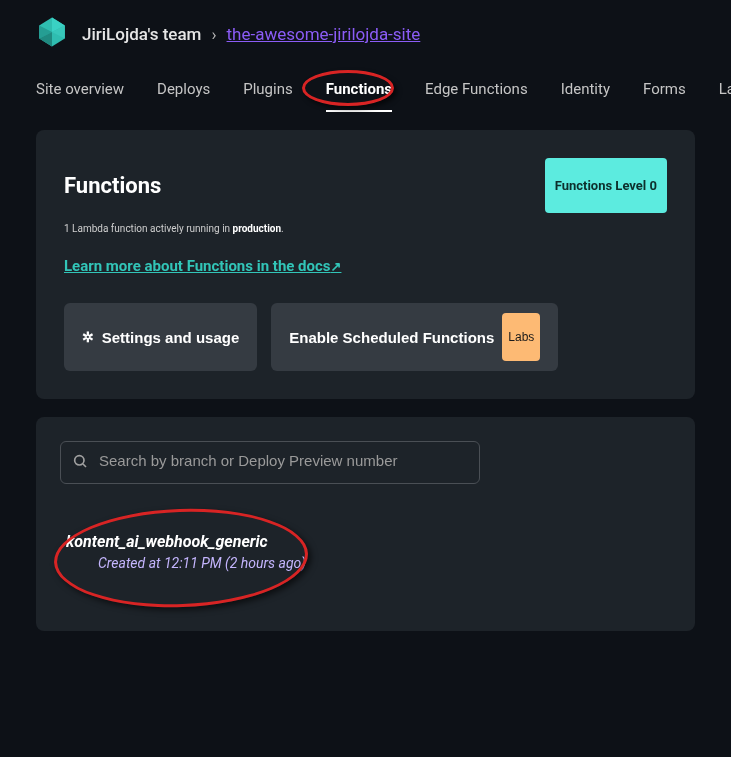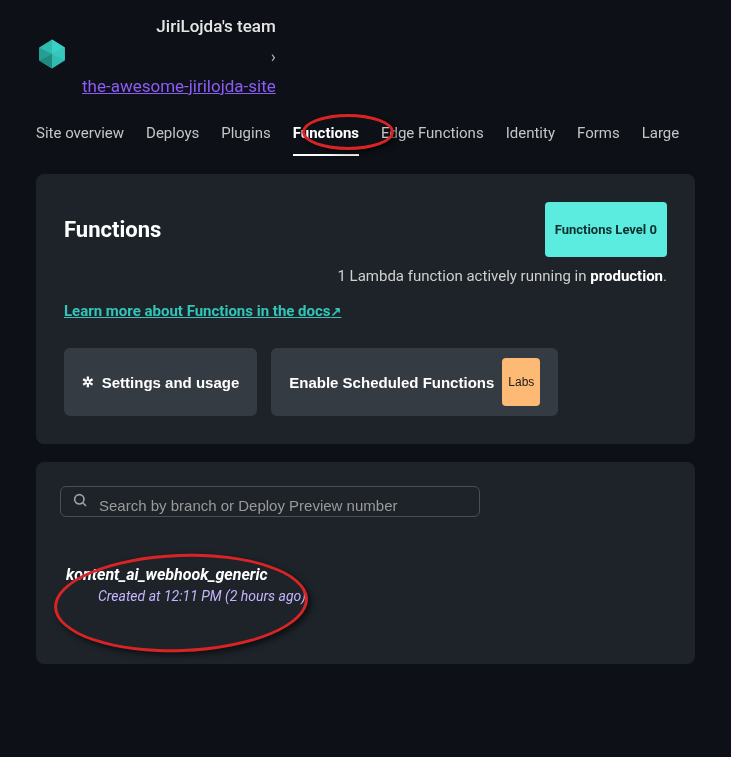--- a/index.html
+++ b/index.html
@@ -20,40 +20,39 @@
       align-items: center;
       padding: 16px 36px 8px;
       gap: 14px;
     }
     .logo {
       width: 32px;
       height: 32px;
     }
     .breadcrumb {
       display: flex;
-      align-items: flex-end;
+      align-items: flex-start;
       gap: 10px;
       font-size: 17px;
-      flex-direction: column;
     }
     .breadcrumb-team {
       color: #e6e6e6;
       font-weight: 500;
     }
     .breadcrumb-sep {
       color: #b8b8b8;
     }
     .breadcrumb-site {
       color: #8b5cf6;
       font-weight: 400;
       text-decoration: underline;
     }
     .tabs {
       display: flex;
-      gap: 22px;
+      gap: 33px;
       padding: 20px 36px 0;
       border-bottom: none;
       position: relative;
     }
     .tab {
       color: #c5c5c5;
       font-size: 15px;
       padding-bottom: 12px;
       cursor: pointer;
       white-space: nowrap;
@@ -94,23 +93,22 @@
     .level-badge {
       background: #5cebdf;
       color: #0d2f2c;
       font-weight: 700;
       font-size: 13px;
       padding: 20px 10px;
       border-radius: 4px;
     }
     .card-subtitle {
       color: #cfcfcf;
-      font-size: 15px;
-      margin-bottom: 16px;
-      text-align: right;
+      font-size: 10px;
+      margin-bottom: 22px;
     }
     .card-subtitle strong {
       font-weight: 700;
       color: #ffffff;
     }
     .learn-link {
       color: #32c5b8;
       font-weight: 700;
       font-size: 15px;
       text-decoration: underline;
@@ -158,21 +156,21 @@
     }
     .search-wrap {
       position: relative;
       width: 420px;
     }
     .search-input {
       width: 100%;
       background: #1d2329;
       border: 1px solid #4a4f55;
       border-radius: 6px;
-      padding: 10px 12px 2px 38px;
+      padding: 10px 12px 14px 38px;
       color: #d0d0d0;
       font-size: 15px;
     }
     .search-input::placeholder {
       color: #9a9a9a;
     }
     .search-icon {
       position: absolute;
       left: 12px;
       top: 50%;

